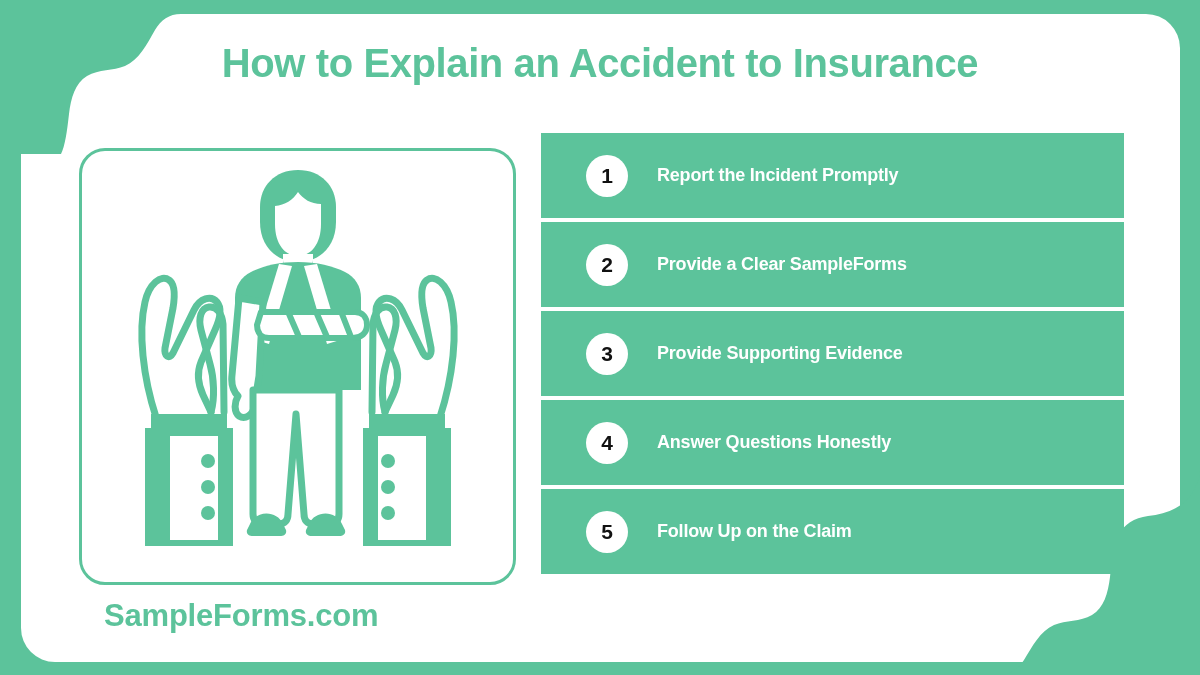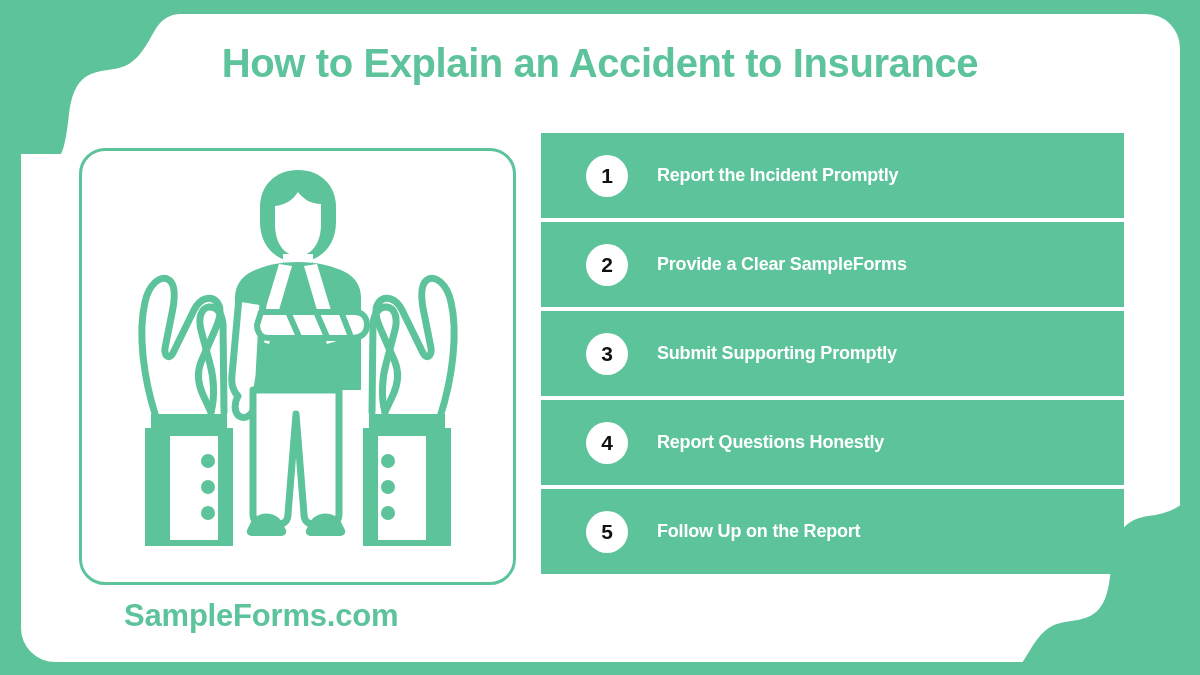--- a/index.html
+++ b/index.html
@@ -76,21 +76,21 @@
     top: 50%;
     transform: translate(-50%, -50%);
     width: 410px;
     height: 410px;
     display: block;
   }
 
   
   #brand {
     position: absolute;
-    left: 124px;
+    left: 104px;
     top: 598px;
     color: #5cc39b;
     font-size: 31px;
     font-weight: bold;
     letter-spacing: -0.2px;
     white-space: nowrap;
   }
 
   
   #steps {
@@ -298,28 +298,28 @@
       <div class="step-label">Report the Incident Promptly</div>
     </div>
 
     <div class="step-row">
       <div class="step-badge">2</div>
       <div class="step-label">Provide a Clear SampleForms</div>
     </div>
 
     <div class="step-row">
       <div class="step-badge">3</div>
-      <div class="step-label">Submit Supporting Promptly</div>
+      <div class="step-label">Provide Supporting Evidence</div>
     </div>
 
     <div class="step-row">
       <div class="step-badge">4</div>
-      <div class="step-label">Report Questions Honestly</div>
+      <div class="step-label">Answer Questions Honestly</div>
     </div>
 
     <div class="step-row">
       <div class="step-badge">5</div>
-      <div class="step-label">Follow Up on the Report</div>
+      <div class="step-label">Follow Up on the Claim</div>
     </div>
 
   </div>
 
 </div>
 
 </body></html>

